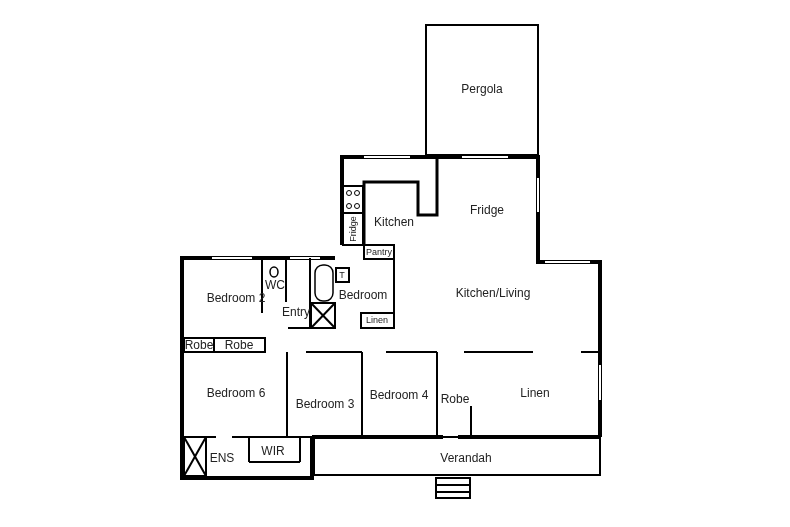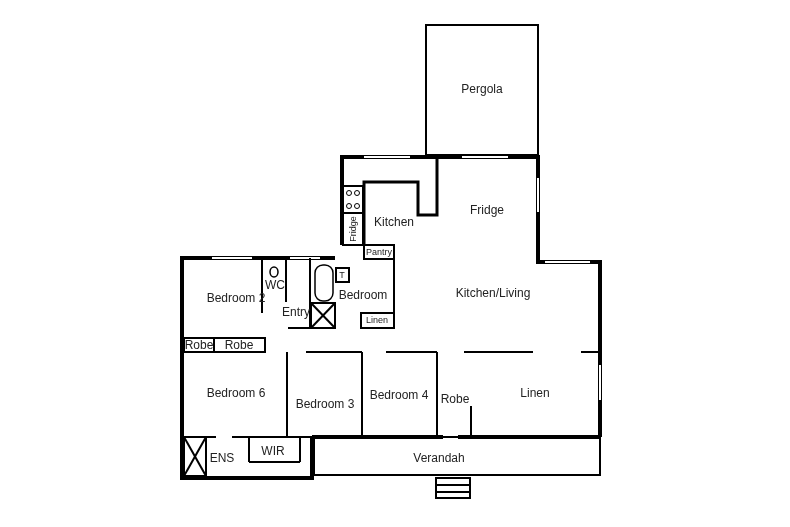--- a/index.html
+++ b/index.html
@@ -98,13 +98,13 @@
 <span class="lbl" style="left:493px;top:293px">Kitchen/Living</span>
 <span class="lbl" style="left:199px;top:345px">Robe</span>
 <span class="lbl" style="left:239px;top:345px">Robe</span>
 <span class="lbl" style="left:236px;top:393px">Bedroom 6</span>
 <span class="lbl" style="left:325px;top:404px">Bedroom 3</span>
 <span class="lbl" style="left:399px;top:395px">Bedroom 4</span>
 <span class="lbl" style="left:455px;top:399px">Robe</span>
 <span class="lbl" style="left:535px;top:393px">Linen</span>
 <span class="lbl" style="left:222px;top:458px">ENS</span>
 <span class="lbl" style="left:273px;top:451px">WIR</span>
-<span class="lbl" style="left:439px;top:458px">Verandah</span>
+<span class="lbl" style="left:466px;top:458px">Verandah</span>
 
 </body></html>

